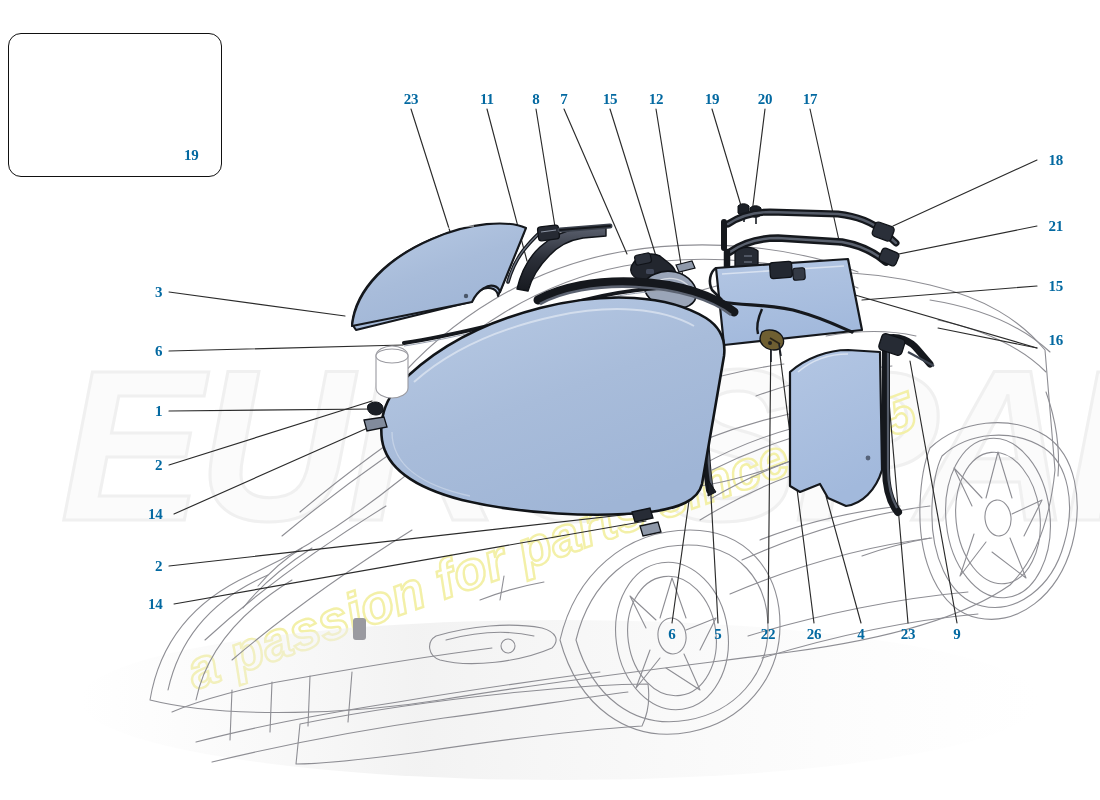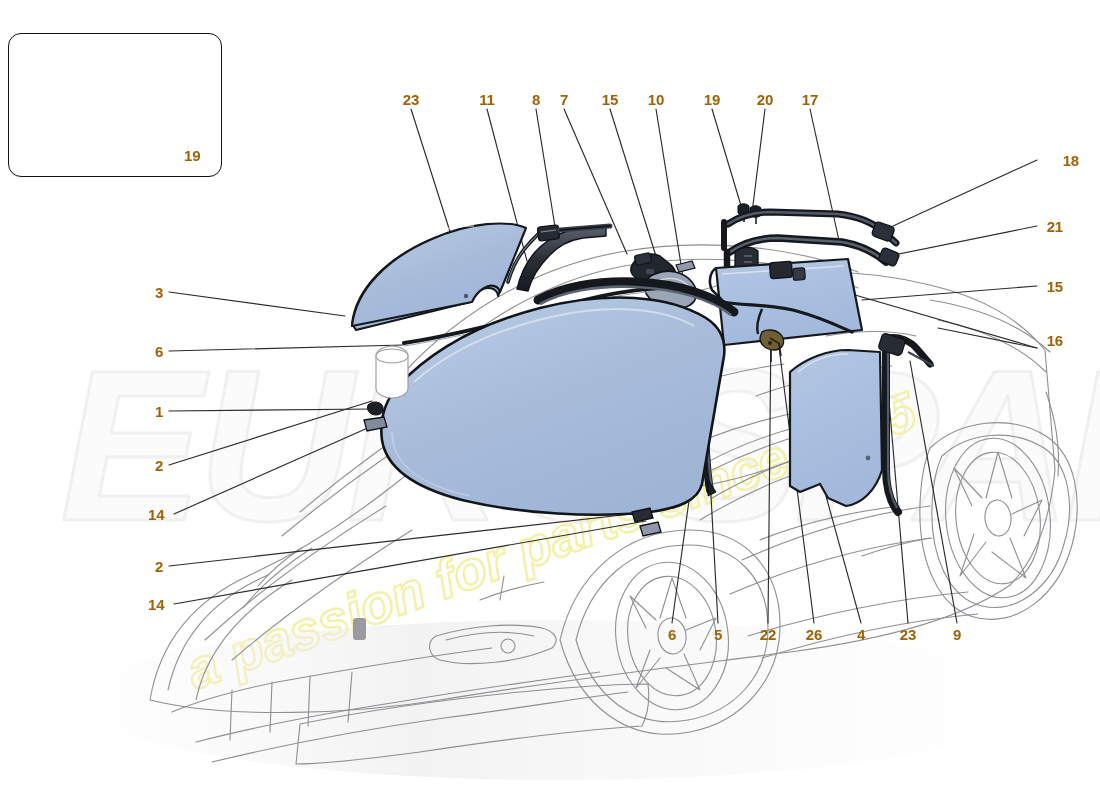--- a/index.html
+++ b/index.html
@@ -11,24 +11,24 @@
   #stage {
     position: relative;
     width: 1100px;
     height: 800px;
     background: #ffffff;
     overflow: hidden;
   }
   #artboard { position: absolute; inset: 0; }
   .num {
     position: absolute;
-    font-family: Liberation Sans, sans-serif;
+    font-family: Liberation Serif, serif;
     font-weight: bold;
     font-size: 15px;
-    color: #a16207;
+    color: #0369a1;
     line-height: 1;
     white-space: nowrap;
     letter-spacing: -0.2px;
   }
   .num.r { transform: translate(-100%, -50%); }
   .num.l { transform: translate(0, -50%); }
   .num.c { transform: translate(-50%, -50%); }
   #inset-box {
     position: absolute;
     left: 8px; top: 33px;
@@ -383,32 +383,32 @@
   </svg>
 
   <div id="inset-box"></div>
 
   <div id="labels">
       <div class="num c" style="left: 411px; top: 99px;">23</div>
       <div class="num c" style="left: 487px; top: 99px;">11</div>
       <div class="num c" style="left: 536px; top: 99px;">8</div>
       <div class="num c" style="left: 564px; top: 99px;">7</div>
       <div class="num c" style="left: 610px; top: 99px;">15</div>
-      <div class="num c" style="left: 656px; top: 99px;">10</div>
+      <div class="num c" style="left: 656px; top: 99px;">12</div>
       <div class="num c" style="left: 712px; top: 99px;">19</div>
       <div class="num c" style="left: 765px; top: 99px;">20</div>
       <div class="num c" style="left: 810px; top: 99px;">17</div>
       <div class="num l" style="left: 155px; top: 292px;">3</div>
       <div class="num l" style="left: 155px; top: 351px;">6</div>
       <div class="num l" style="left: 155px; top: 411px;">1</div>
       <div class="num l" style="left: 155px; top: 465px;">2</div>
       <div class="num l" style="left: 148px; top: 514px;">14</div>
       <div class="num l" style="left: 155px; top: 566px;">2</div>
       <div class="num l" style="left: 148px; top: 604px;">14</div>
-      <div class="num r" style="left: 1063px; top: 160px; margin-left: 16px;">18</div>
+      <div class="num r" style="left: 1063px; top: 160px;">18</div>
       <div class="num r" style="left: 1063px; top: 226px;">21</div>
       <div class="num r" style="left: 1063px; top: 286px;">15</div>
       <div class="num r" style="left: 1063px; top: 340px;">16</div>
       <div class="num c" style="left: 672px; top: 634px;">6</div>
       <div class="num c" style="left: 718px; top: 634px;">5</div>
       <div class="num c" style="left: 768px; top: 634px;">22</div>
       <div class="num c" style="left: 814px; top: 634px;">26</div>
       <div class="num c" style="left: 861px; top: 634px;">4</div>
       <div class="num c" style="left: 908px; top: 634px;">23</div>
       <div class="num c" style="left: 957px; top: 634px;">9</div>

